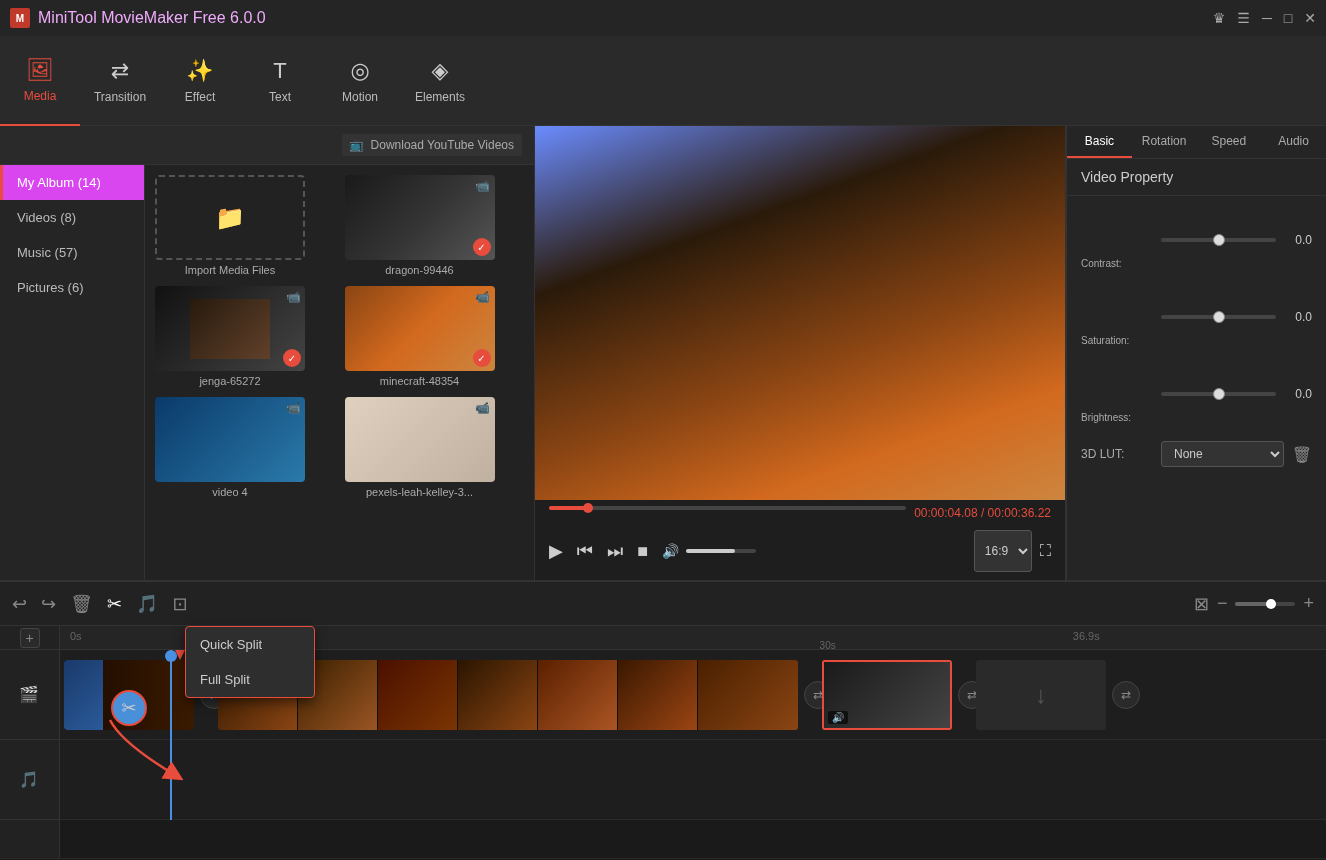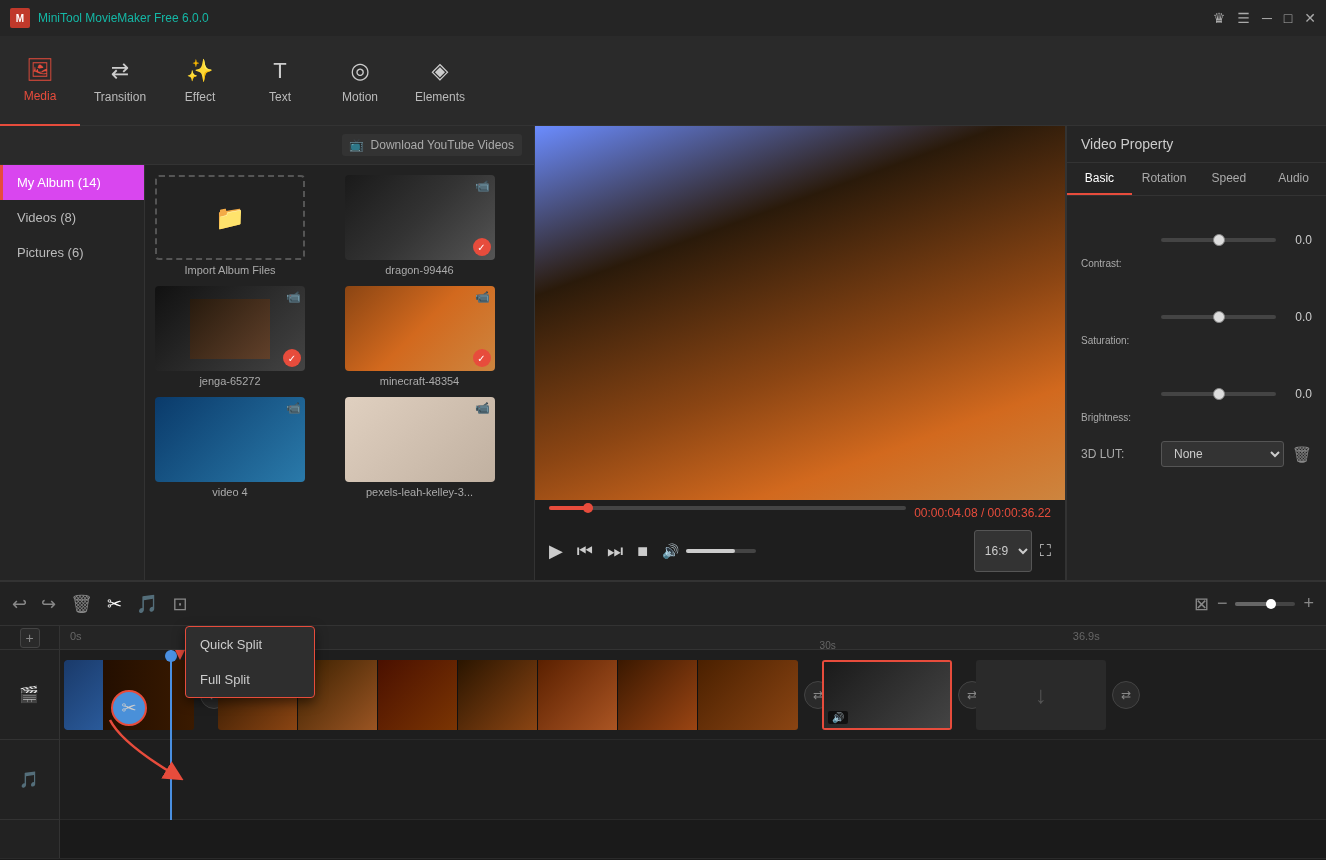--- a/index.html
+++ b/index.html
@@ -6,21 +6,21 @@
     body { width: 1326px; height: 860px; background: #1a1a1a; font-family: 'Segoe UI', Arial, sans-serif; color: #ccc; overflow: hidden; }
 
     
     #titlebar {
       width: 100%; height: 36px; background: #252525; display: flex; align-items: center; justify-content: space-between;
       padding: 0 10px; user-select: none;
     }
     #titlebar-left { display: flex; align-items: center; gap: 8px; }
     #titlebar-logo { width: 20px; height: 20px; background: #c0392b; border-radius: 2px; display: flex; align-items: center; justify-content: center; }
     #titlebar-logo span { color: white; font-size: 10px; font-weight: bold; }
-    #titlebar-title { font-size: 12px; color: #14b8a6; }
+    #titlebar-title { font-size: 16px; color: #f0abfc; }
     #titlebar-controls { display: flex; align-items: center; gap: 12px; }
     .titlebar-btn { font-size: 14px; color: #aaa; cursor: pointer; }
 
     
     #topnav {
       width: 100%; height: 90px; background: #2a2a2a; display: flex; align-items: center;
       border-bottom: 1px solid #333;
     }
     .nav-item {
       display: flex; flex-direction: column; align-items: center; justify-content: center;
@@ -173,31 +173,34 @@
     <div id="sidebar" style="display:flex; flex:1; overflow:hidden;">
 
       <div id="sidebar-list" style="width:145px; background:#252525; border-right:1px solid #333; flex-shrink:0;">
         <div class="sidebar-item active">
           <span>My Album (14)</span>
         </div>
         <div class="sidebar-item">
           <span>Videos (8)</span>
         </div>
         <div class="sidebar-item">
+          <span>Music (57)</span>
+        </div>
+        <div class="sidebar-item">
           <span>Pictures (6)</span>
         </div>
       </div>
 
       <div id="media-grid" style="flex:1; overflow-y:auto; padding:10px; display:grid; grid-template-columns:1fr 1fr; gap:10px; align-content:start;">
 
         <div class="media-card">
           <div class="media-thumb import-card" style="width:150px; height:85px; border:2px dashed #555; background:transparent; display:flex; align-items:center; justify-content:center; flex-direction:column; gap:6px;">
             <span style="font-size:24px; color:#888;">📁</span>
           </div>
-          <div class="media-card-label">Import Album Files</div>
+          <div class="media-card-label">Import Media Files</div>
         </div>
 
         <div class="media-card">
           <div class="media-thumb" style="width:150px; height:85px; position:relative; border-radius:4px; overflow:hidden;">
             <div class="dragon-thumb"></div>
             <span class="cam-icon" style="position:absolute;top:4px;right:4px;font-size:12px;">📹</span>
             <div class="check-badge" style="position:absolute;bottom:4px;right:4px;width:18px;height:18px;background:#e74c3c;border-radius:50%;display:flex;align-items:center;justify-content:center;">
               <span style="color:white;font-size:10px;">✓</span>
             </div>
           </div>
@@ -282,29 +285,29 @@
           <option>16:9</option>
           <option>9:16</option>
           <option>1:1</option>
         </select>
         <span class="fullscreen-btn" style="font-size:16px; color:#ccc;">⛶</span>
       </div>
     </div>
   </div>
 
   <div id="right-panel" style="width:260px; background:#252525; display:flex; flex-direction:column;">
-    <div style="padding:10px 14px; font-size:14px; color:#ccc; border-bottom:1px solid #333;">
-      <span>Video Property</span>
-    </div>
-
     <div id="prop-tabs" style="display:flex; border-bottom:1px solid #333;">
       <div class="prop-tab active"><span>Basic</span></div>
       <div class="prop-tab"><span>Rotation</span></div>
       <div class="prop-tab"><span>Speed</span></div>
       <div class="prop-tab"><span>Audio</span></div>
+    </div>
+
+    <div style="padding:10px 14px; font-size:14px; color:#ccc; border-bottom:1px solid #333;">
+      <span>Video Property</span>
     </div>
 
     <div style="padding:14px 14px; flex:1;">
 
       <div class="prop-row">
         <span class="prop-label">Contrast:</span>
         <div style="flex:1; display:flex; align-items:center; gap:6px;">
           <div class="prop-slider" style="flex:1; height:4px; background:#444; border-radius:2px; position:relative; cursor:pointer;">
             <div class="prop-thumb" style="position:absolute; left:50%; top:50%; transform:translate(-50%,-50%); width:12px; height:12px; background:#ddd; border-radius:50%; border:1px solid #888;"></div>
           </div>

